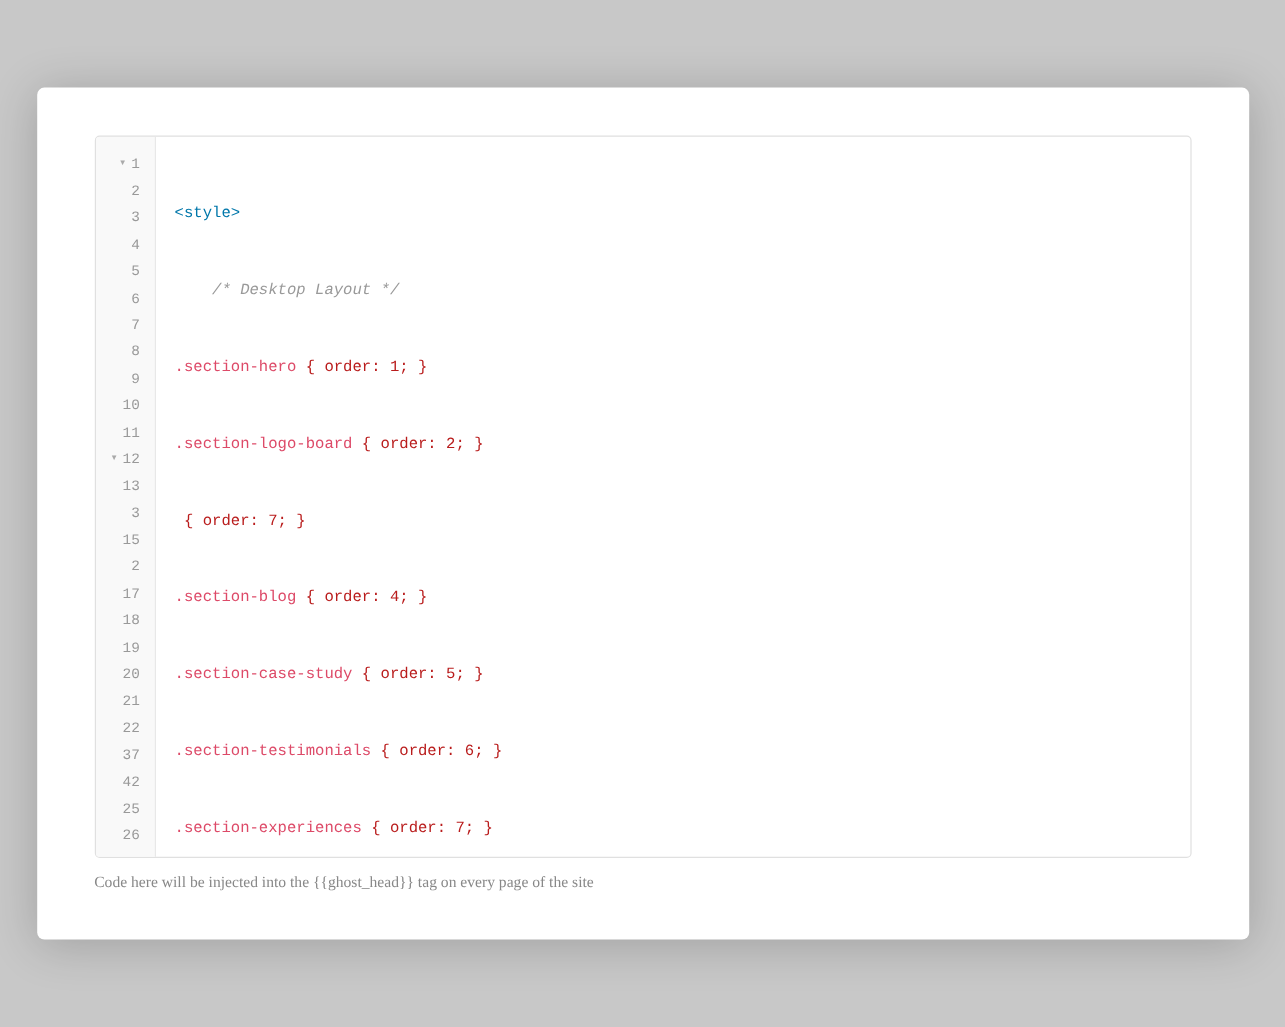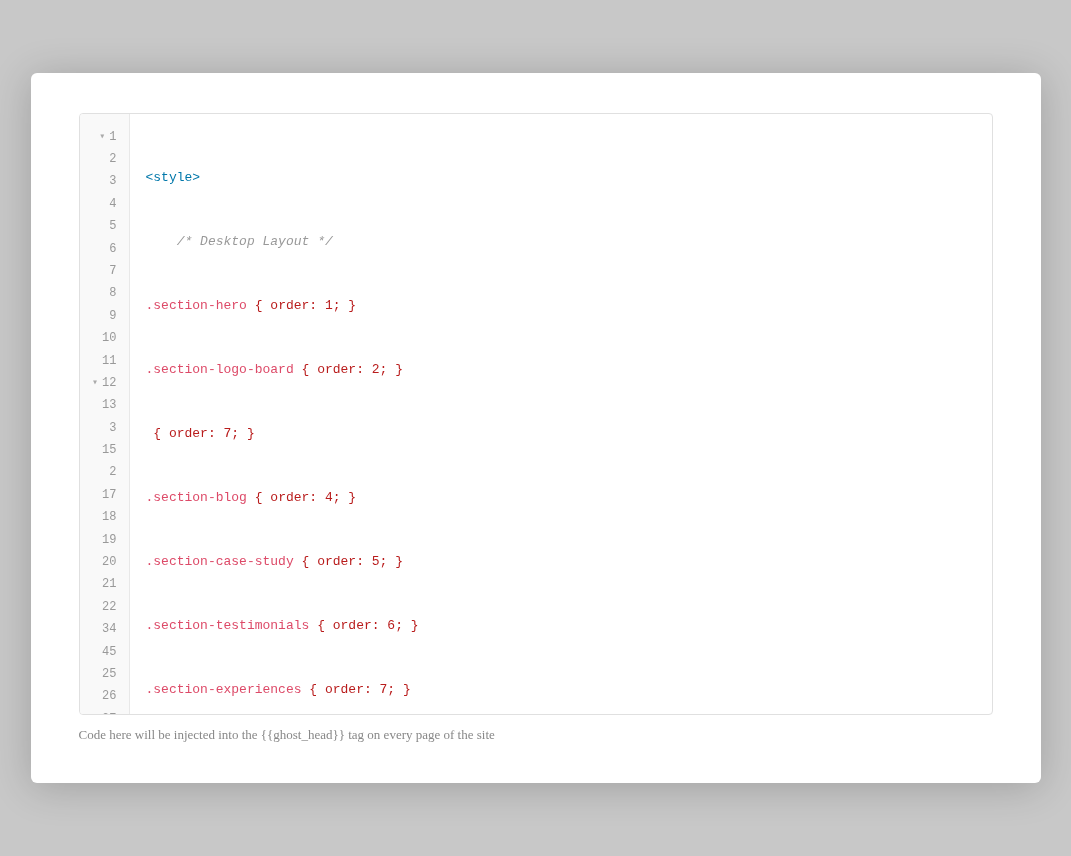--- a/index.html
+++ b/index.html
@@ -191,22 +191,22 @@
           <div class="line-num">13</div>
           <div class="line-num">3</div>
           <div class="line-num">15</div>
           <div class="line-num">2</div>
           <div class="line-num">17</div>
           <div class="line-num">18</div>
           <div class="line-num">19</div>
           <div class="line-num">20</div>
           <div class="line-num">21</div>
           <div class="line-num">22</div>
-          <div class="line-num">34</div>
-          <div class="line-num">45</div>
+          <div class="line-num">37</div>
+          <div class="line-num">42</div>
           <div class="line-num">25</div>
           <div class="line-num">26</div>
           <div class="line-num">27</div>
 
         </div>
         <div class="code-lines">
           <div class="code-line"><span class="c-tag">&lt;style&gt;</span></div>
           <div class="code-line"><span class="c-comment">    /* Desktop Layout */</span></div>
           <div class="code-line">    <span class="c-selector">.section-hero</span><span class="c-property"> { order: 1; }</span></div>
           <div class="code-line">    <span class="c-selector">.section-logo-board</span><span class="c-property"> { order: 2; }</span></div>

